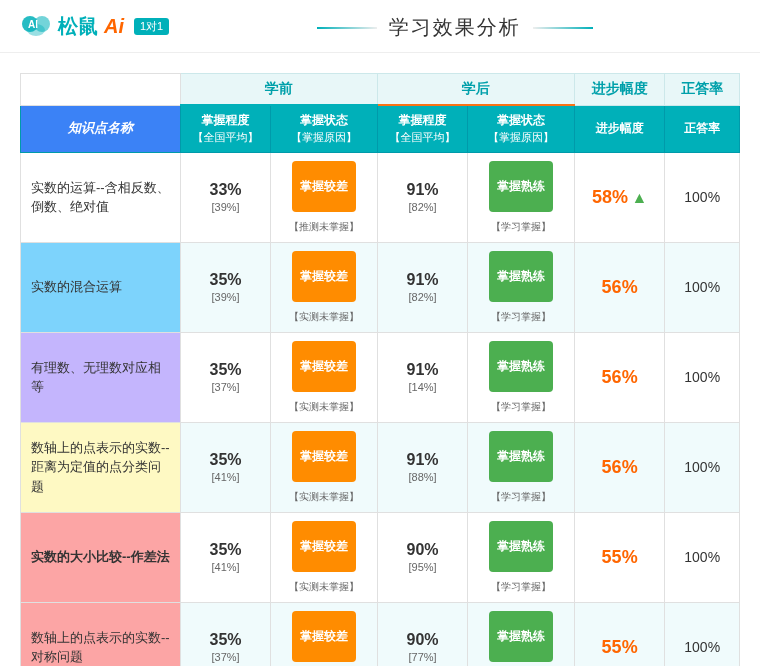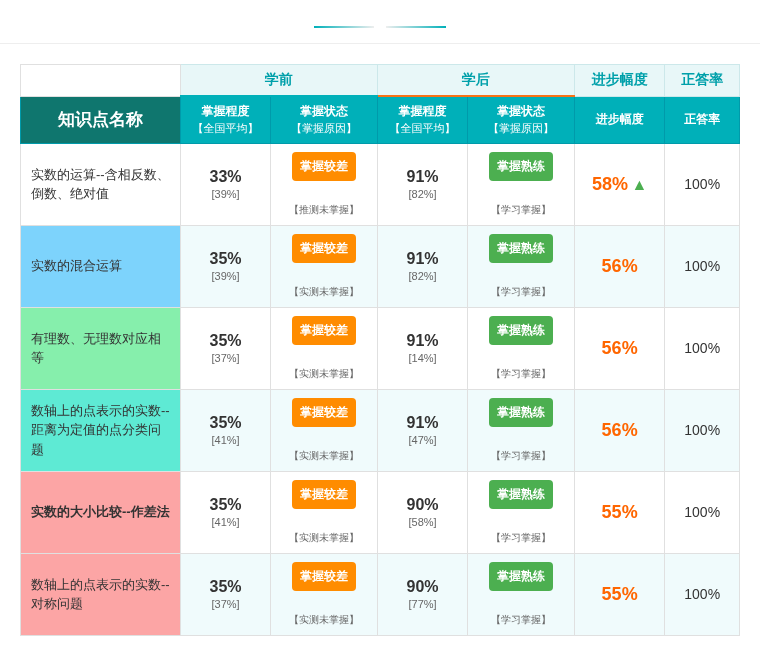--- a/index.html
+++ b/index.html
@@ -100,23 +100,24 @@
     .sub-header th {
       background: #00b0b9;
       color: white;
       text-align: center;
       padding: 6px 4px;
       font-size: 12px;
       border: 1px solid #009aaa;
       line-height: 1.4;
     }
     .sub-header .name-cell {
-      background: #0f766e;
+      background: #3b82f6;
       color: white;
-      font-size: 17px;
+      font-size: 13px;
+      font-style: italic;
     }
 
     
     .data-row td {
       border: 1px solid #e0e0e0;
       padding: 8px 6px;
       text-align: center;
       vertical-align: middle;
       font-size: 13px;
       color: #333;
@@ -143,24 +144,24 @@
     .pct-avg {
       font-size: 11px;
       color: #666;
       margin-top: 2px;
     }
 
     .badge {
       display: inline-block;
       color: white;
       border-radius: 4px;
-      padding: 6px 8px;
+      padding: 17px 8px;
       font-size: 12px;
       font-weight: bold;
-      margin-bottom: 16px;
+      margin-bottom: 2px;
     }
     .badge-orange { background: #ff8c00; }
     .badge-green { background: #4caf50; }
 
     .badge-reason {
       font-size: 10px;
       color: #666;
       margin-top: 6px;
     }
 
@@ -176,23 +177,36 @@
 
     .correct-rate {
       font-size: 14px;
       color: #333;
     }
   </style>
 </head>
 <body>
 
 <div class="header">
+  <div class="logo-area">
+
+    <svg class="logo-icon" viewBox="0 0 32 32" xmlns="http://www.w3.org/2000/svg">
+      <circle cx="10" cy="14" r="8" fill="#00b0b9" opacity="0.85"></circle>
+      <circle cx="22" cy="14" r="8" fill="#00b0b9" opacity="0.55"></circle>
+      <ellipse cx="16" cy="20" rx="9" ry="6" fill="#00b0b9" opacity="0.4"></ellipse>
+      <text x="8" y="18" font-size="10" fill="white" font-weight="bold">AI</text>
+    </svg>
+    <span class="logo-text">松鼠</span>
+    <span class="logo-ai">Ai</span>
+    <span class="badge-1v1">1对1</span>
+  </div>
   <div class="header-title">
     <span class="header-title-line">
       <span class="title-line"></span>
+      <span>学习效果分析</span>
       <span class="title-line title-line-right"></span>
     </span>
   </div>
 </div>
 
 <div class="main">
   <table class="table-wrapper">
 
     <thead>
       <tr class="group-header">
@@ -272,21 +286,21 @@
     </td>
     <td style="background:#f0fbfc;">
       <span class="progress-cell">56%</span>
       
     </td>
     <td style="background:#f0fbfc;">
       <span class="correct-rate">100%</span>
     </td>
   </tr>
         <tr class="data-row">
-    <td class="name-cell" style="background:#86efac;">有理数、无理数对应相等</td>
+    <td class="name-cell" style="background:#c4b5fd;">有理数、无理数对应相等</td>
     <td style="background:#fff;">
       <div class="pct-main">35%</div>
       <div class="pct-avg">[37%]</div>
     </td>
     <td style="background:#fff;">
       <div><span class="badge badge-orange">掌握较差</span></div>
       <div class="badge-reason">【实测未掌握】</div>
     </td>
     <td style="background:#fff;">
       <div class="pct-main">91%</div>
@@ -298,32 +312,32 @@
     </td>
     <td style="background:#fff;">
       <span class="progress-cell">56%</span>
       
     </td>
     <td style="background:#fff;">
       <span class="correct-rate">100%</span>
     </td>
   </tr>
         <tr class="data-row">
-    <td class="name-cell" style="background:#5eead4;">数轴上的点表示的实数--距离为定值的点分类问题</td>
+    <td class="name-cell" style="background:#fef9c3;">数轴上的点表示的实数--距离为定值的点分类问题</td>
     <td style="background:#f0fbfc;">
       <div class="pct-main">35%</div>
       <div class="pct-avg">[41%]</div>
     </td>
     <td style="background:#f0fbfc;">
       <div><span class="badge badge-orange">掌握较差</span></div>
       <div class="badge-reason">【实测未掌握】</div>
     </td>
     <td style="background:#f0fbfc;">
       <div class="pct-main">91%</div>
-      <div class="pct-avg">[47%]</div>
+      <div class="pct-avg">[88%]</div>
     </td>
     <td style="background:#f0fbfc;">
       <div><span class="badge badge-green">掌握熟练</span></div>
       <div class="badge-reason">【学习掌握】</div>
     </td>
     <td style="background:#f0fbfc;">
       <span class="progress-cell">56%</span>
       
     </td>
     <td style="background:#f0fbfc;">
@@ -335,21 +349,21 @@
     <td style="background:#fff;">
       <div class="pct-main">35%</div>
       <div class="pct-avg">[41%]</div>
     </td>
     <td style="background:#fff;">
       <div><span class="badge badge-orange">掌握较差</span></div>
       <div class="badge-reason">【实测未掌握】</div>
     </td>
     <td style="background:#fff;">
       <div class="pct-main">90%</div>
-      <div class="pct-avg">[58%]</div>
+      <div class="pct-avg">[95%]</div>
     </td>
     <td style="background:#fff;">
       <div><span class="badge badge-green">掌握熟练</span></div>
       <div class="badge-reason">【学习掌握】</div>
     </td>
     <td style="background:#fff;">
       <span class="progress-cell">55%</span>
       
     </td>
     <td style="background:#fff;">

